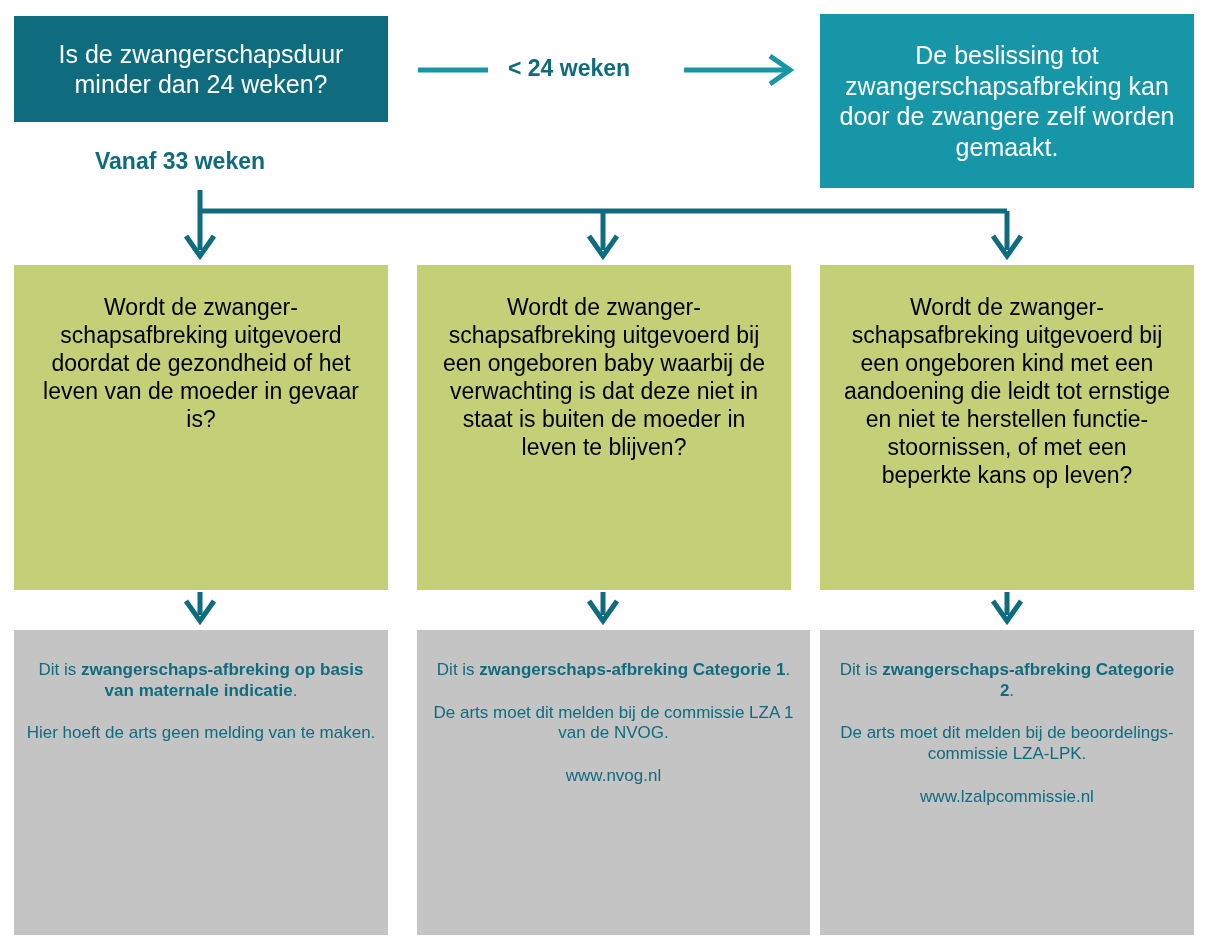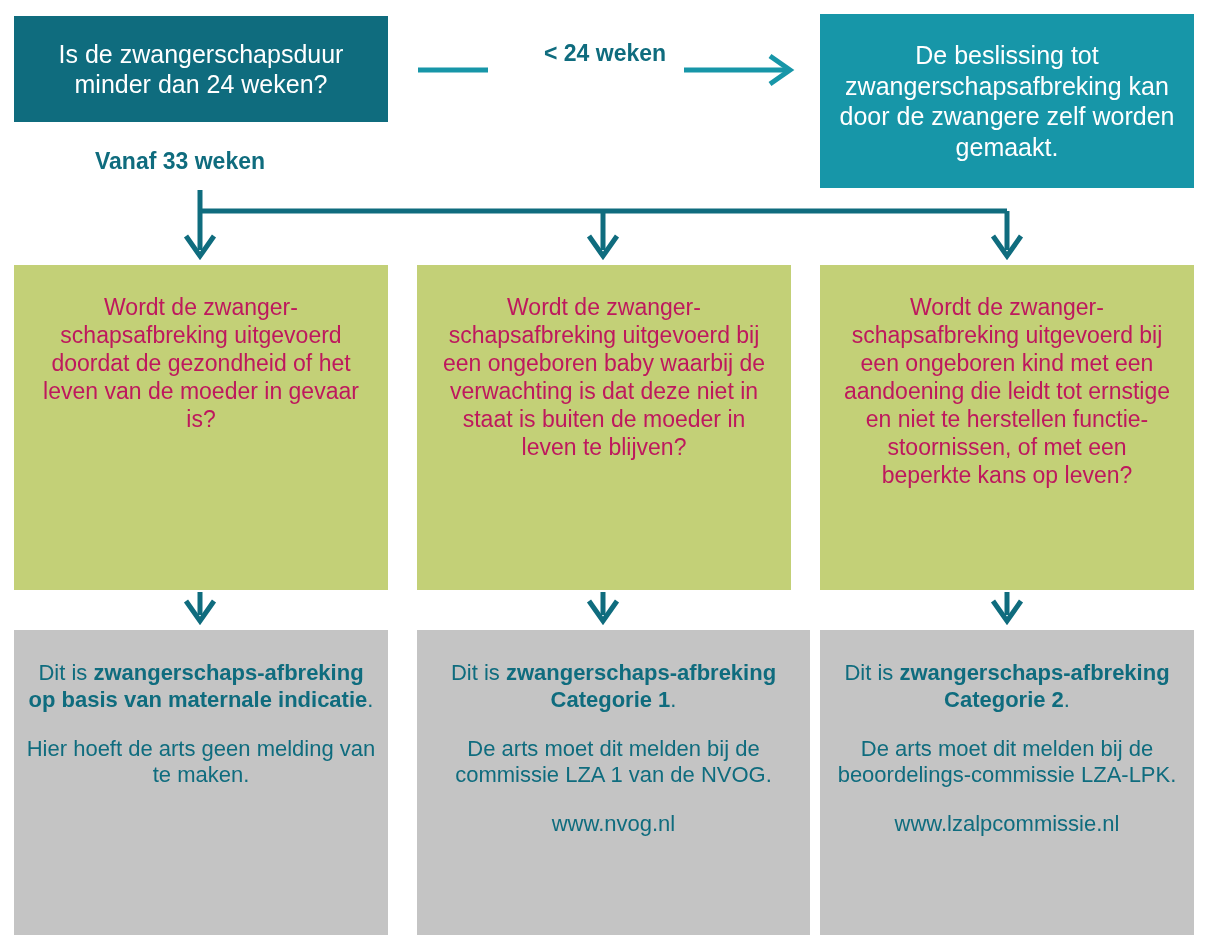--- a/index.html
+++ b/index.html
@@ -51,51 +51,50 @@
   
   .edge-label {
     position: absolute;
     color: #0f6c7e;
     font-weight: bold;
     font-size: 23px;
     white-space: nowrap;
   }
   #label-lt24 {
     left: 508px;
-    top: 40px;
-    margin-left: 36px;
+    top: 55px;
   }
   #label-from24 {
     left: 95px;
     top: 148px;
   }
   
   .box-green {
     top: 265px;
     height: 325px;
     background: #c3d077;
-    color: #be185d;
+    color: #000000;
     font-size: 23px;
     padding: 8px 20px;
     align-items: flex-start;
   }
   .box-green .inner {
     width: 100%;
     padding-top: 20px;
   }
   #green-1 { left: 14px; width: 374px; }
   #green-2 { left: 417px; width: 374px; }
   #green-3 { left: 820px; width: 374px; }
   
   .box-grey {
     top: 630px;
     height: 305px;
     background: #c4c4c4;
     color: #0f6c7e;
-    font-size: 22px;
+    font-size: 17px;
     padding: 10px 12px;
     align-items: flex-start;
   }
   .box-grey .inner {
     width: 100%;
     padding-top: 20px;
   }
   #grey-1 { left: 14px; width: 374px; }
   #grey-2 { left: 417px; width: 393px; }
   #grey-3 { left: 820px; width: 374px; }

